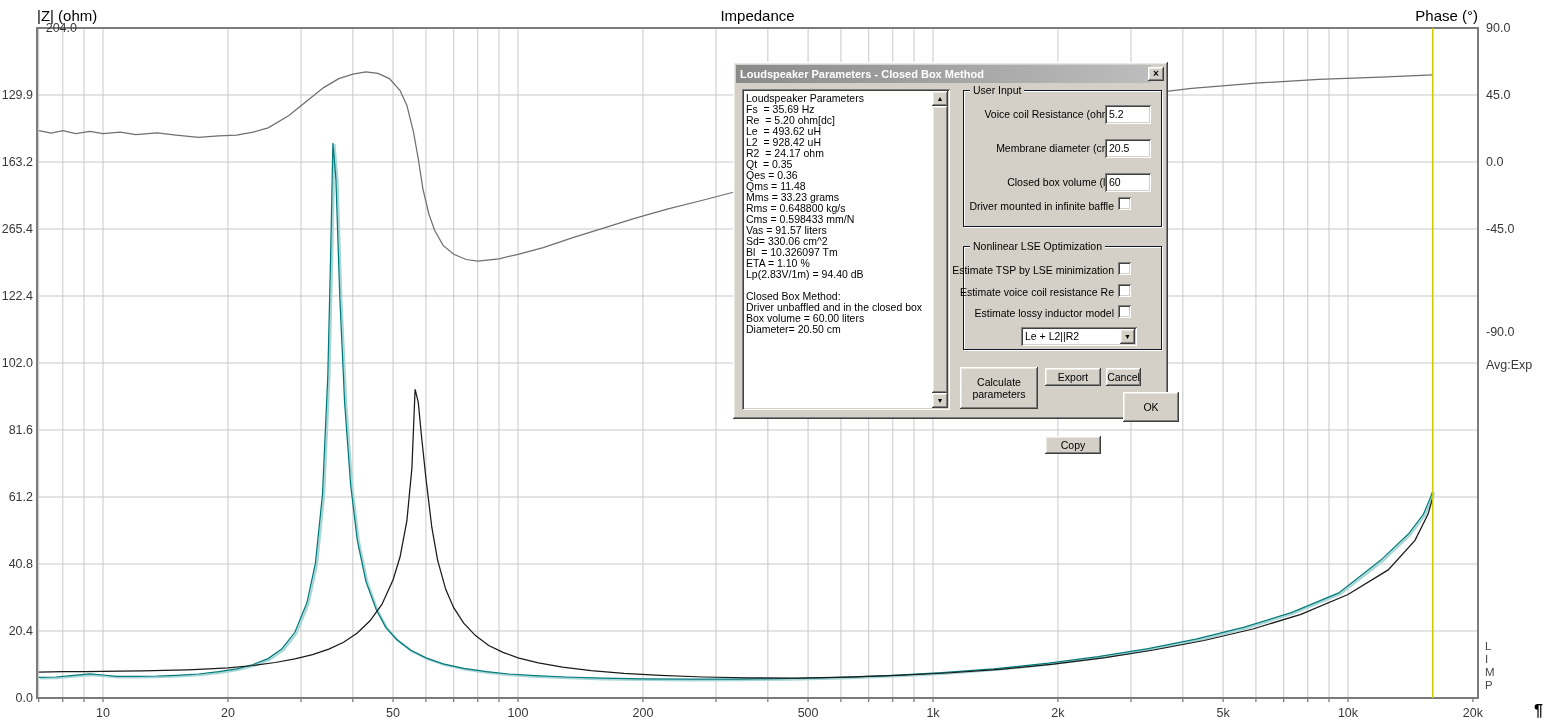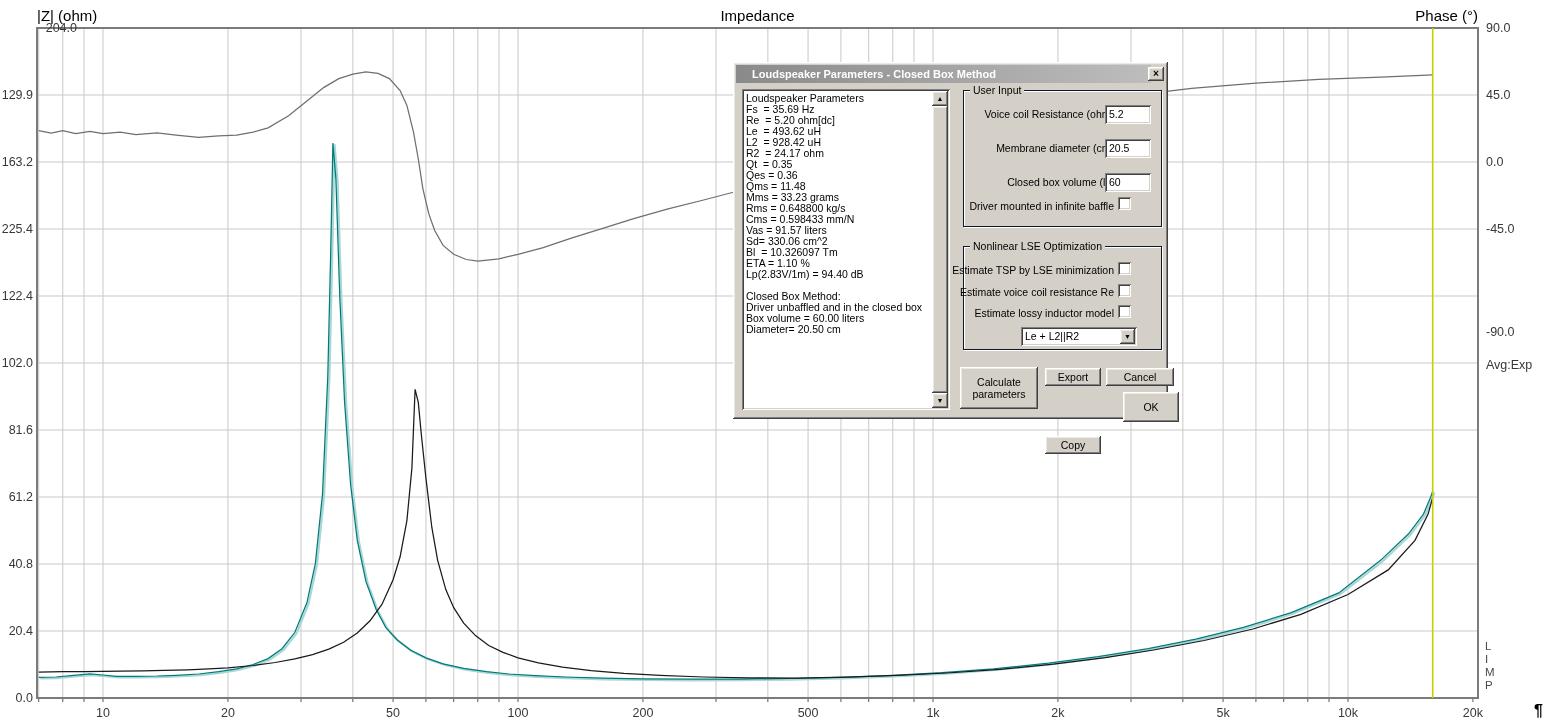--- a/index.html
+++ b/index.html
@@ -33,21 +33,21 @@
   .sunken{
     background:#fff;
     box-shadow:inset 1px 1px 0 #808080, inset -1px -1px 0 #ffffff,
                inset 2px 2px 0 #404040, inset -2px -2px 0 #d4d0c8;
   }
   #dialog{position:absolute;left:733px;top:62px;width:435px;height:357px;}
   #dialog-titlebar{
     position:absolute;left:3px;top:3px;right:17px;height:18px;
     background:linear-gradient(90deg,#8a8a8a,#bdbdbd);
     color:#fff;font-size:11px;font-weight:bold;line-height:18px;
-    padding-left:16px;box-sizing:border-box;
+    padding-left:4px;box-sizing:border-box;
   }
   #close-btn{
     position:absolute;right:4px;top:5px;width:16px;height:14px;
     font-size:10px;font-weight:bold;line-height:12px;color:#000;
   }
   #report-panel{position:absolute;left:9px;top:27px;width:208px;height:321px;}
   #report-text{
     position:absolute;left:4px;top:4px;right:20px;bottom:3px;
     font-size:10.5px;line-height:11px;color:#000;white-space:pre;overflow:hidden;
   }
@@ -161,21 +161,21 @@
   </svg>
 
 <div class="axis-title" style="left:37px;top:7px;">|Z| (ohm)</div>
 <div class="axis-title" style="left:37px;top:7px;width:1441px;text-align:center;">Impedance</div>
 <div class="axis-title" style="left:37px;top:7px;width:1441px;text-align:right;">Phase (°)</div>
 
 <div id="ytick-container">
     <div class="tick ytick" style="top: 21px; margin-left: 44px;">204.0</div>
     <div class="tick ytick" style="top: 88px;">129.9</div>
     <div class="tick ytick" style="top: 155px;">163.2</div>
-    <div class="tick ytick" style="top: 222px;">225.4</div>
+    <div class="tick ytick" style="top: 222px;">265.4</div>
     <div class="tick ytick" style="top: 289px;">122.4</div>
     <div class="tick ytick" style="top: 356px;">102.0</div>
     <div class="tick ytick" style="top: 423px;">81.6</div>
     <div class="tick ytick" style="top: 490px;">61.2</div>
     <div class="tick ytick" style="top: 557px;">40.8</div>
     <div class="tick ytick" style="top: 624px;">20.4</div>
     <div class="tick ytick" style="top: 691px;">0.0</div>
   </div>
 <div id="rtick-container">
     <div class="tick rtick" style="top: 21px;">90.0</div>
@@ -262,16 +262,16 @@
     <div class="cb-label" style="top:60px;">Estimate lossy inductor model</div>
     <span class="checkbox sunken" style="top:58px;"></span>
     <div id="dropdown" class="sunken">
       <span id="dropdown-value">Le + L2||R2</span>
       <span id="dropdown-arrow-btn" class="btn">▼</span>
     </div>
   </div>
 
   <button class="btn" style="left:227px;top:305px;width:78px;height:42px;">Calculate parameters</button>
   <button class="btn" style="left:312px;top:306px;width:56px;height:18px;">Export</button>
-  <button class="btn" style="left:373px;top:306px;width:68px;height:18px;">Cancel</button>
+  <button class="btn" style="left:373px;top:306px;width:35px;height:18px;">Cancel</button>
   <button class="btn" style="left:312px;top:330px;width:56px;height:18px;margin-top:44px;">Copy</button>
   <button class="btn" style="left:390px;top:330px;width:56px;height:30px;">OK</button>
 </div>
 
 </body></html>

